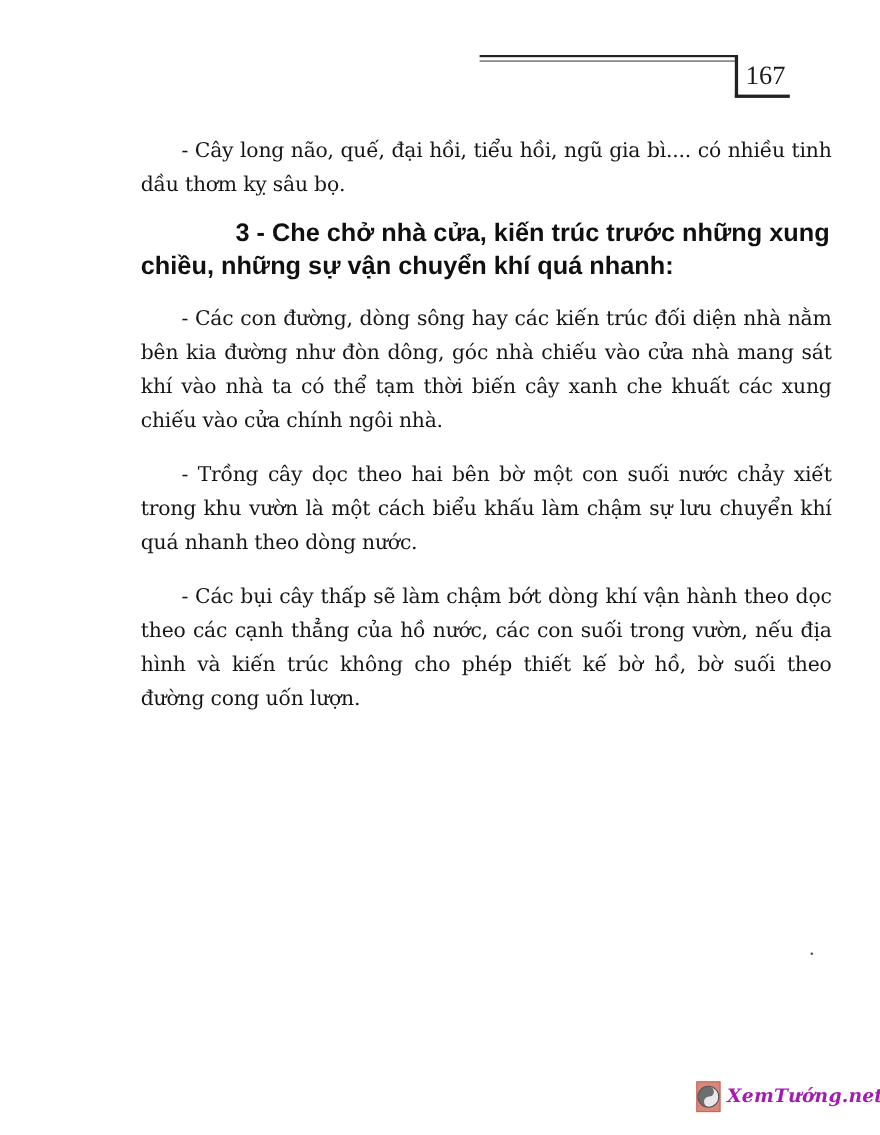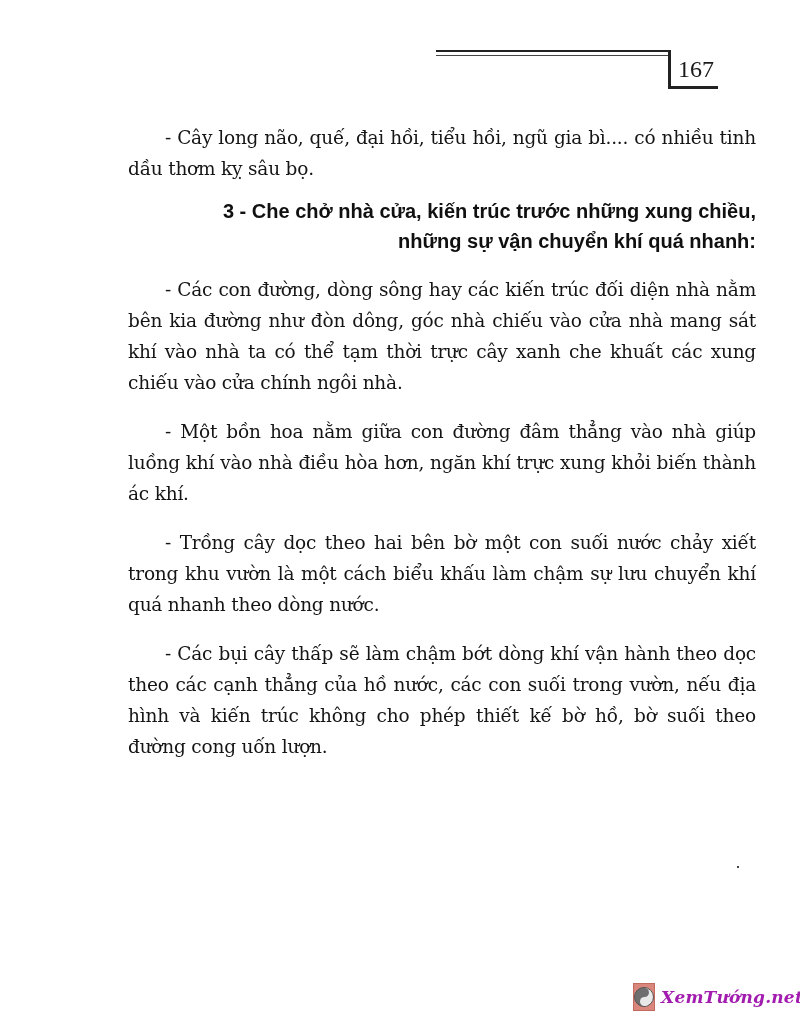--- a/index.html
+++ b/index.html
@@ -77,26 +77,26 @@
       line-height: 31px;
       text-align: justify;
       text-indent: 37px;
       margin: 18px 0 12px 0;
       color: #151515;
       letter-spacing: -0.2px;
     }
     .heading {
       font-family: "Liberation Sans", sans-serif;
       font-weight: bold;
-      font-size: 20px;
+      font-size: 23px;
       line-height: 30px;
       text-indent: 86px;
       margin: 4px 0 12px 0;
       color: #101010;
-      text-align: right;
+      text-align: left;
     }
     .watermark {
       position: absolute;
       left: 633px;
       top: 979px;
       width: 160px;
       height: 36px;
       display: flex;
       align-items: center;
     }
@@ -151,22 +151,21 @@
 <div class="header">
   <div class="header-rule-top"></div>
   <div class="header-rule-vert"></div>
   <div class="header-rule-bottom"></div>
   <span class="page-number">167</span>
 </div>
 
 <div class="content">
   <p class="para">- Cây long não, quế, đại hồi, tiểu hồi, ngũ gia bì.... có nhiều tinh dầu thơm kỵ sâu bọ.</p>
   <p class="heading">3 - Che chở nhà cửa, kiến trúc trước những xung chiều, những sự vận chuyển khí quá nhanh:</p>
-  <p class="para">- Các con đường, dòng sông hay các kiến trúc đối diện nhà nằm bên kia đường như đòn dông, góc nhà chiếu vào cửa nhà mang sát khí vào nhà ta có thể tạm thời trực cây xanh che khuất các xung chiếu vào cửa chính ngôi nhà.</p>
-  <p class="para">- Một bồn hoa nằm giữa con đường đâm thẳng vào nhà giúp luồng khí vào nhà điều hòa hơn, ngăn khí trực xung khỏi biến thành ác khí.</p>
+  <p class="para">- Các con đường, dòng sông hay các kiến trúc đối diện nhà nằm bên kia đường như đòn dông, góc nhà chiếu vào cửa nhà mang sát khí vào nhà ta có thể tạm thời biến cây xanh che khuất các xung chiếu vào cửa chính ngôi nhà.</p>
   <p class="para">- Trồng cây dọc theo hai bên bờ một con suối nước chảy xiết trong khu vườn là một cách biểu khấu làm chậm sự lưu chuyển khí quá nhanh theo dòng nước.</p>
   <p class="para">- Các bụi cây thấp sẽ làm chậm bớt dòng khí vận hành theo dọc theo các cạnh thẳng của hồ nước, các con suối trong vườn, nếu địa hình và kiến trúc không cho phép thiết kế bờ hồ, bờ suối theo đường cong uốn lượn.</p>
 </div>
 
 <div class="stray-dot"></div>
 
 <div class="watermark">
   <div class="wm-icon">
     <div class="wm-yinyang"></div>
   </div>

